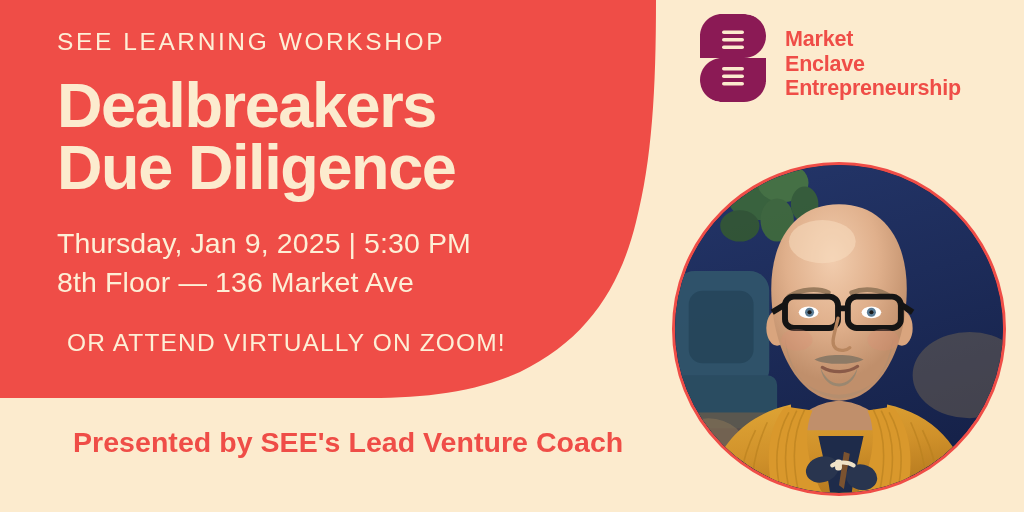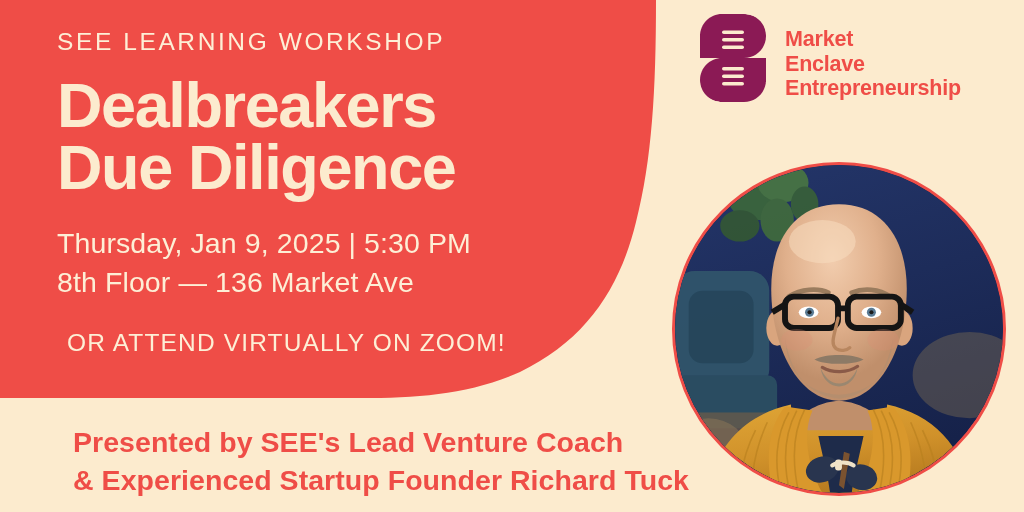--- a/index.html
+++ b/index.html
@@ -177,21 +177,20 @@
     <p class="details">
       <span class="line">Thursday, Jan 9, 2025 | 5:30 PM</span>
       <span class="line">8th Floor — 136 Market Ave</span>
     </p>
 
     <p class="zoom-note">OR ATTEND VIRTUALLY ON ZOOM!</p>
   </div>
 
   <p class="presenter">
     <span class="line">Presented by SEE's Lead Venture Coach</span>
-    <span class="line">&amp; Experienced Startup Founder Richard Tuck</span>
   </p>
 
   <div class="logo-lockup">
     <div class="logo-mark">
       <svg viewBox="0 0 66 88" xmlns="http://www.w3.org/2000/svg" aria-hidden="true">
         <defs>
           <mask id="slotMask">
             <rect x="0" y="0" width="66" height="88" fill="#fff"></rect>
 
             <rect x="22" y="16.5" width="22" height="3.6" rx="1.8" fill="#000"></rect>

